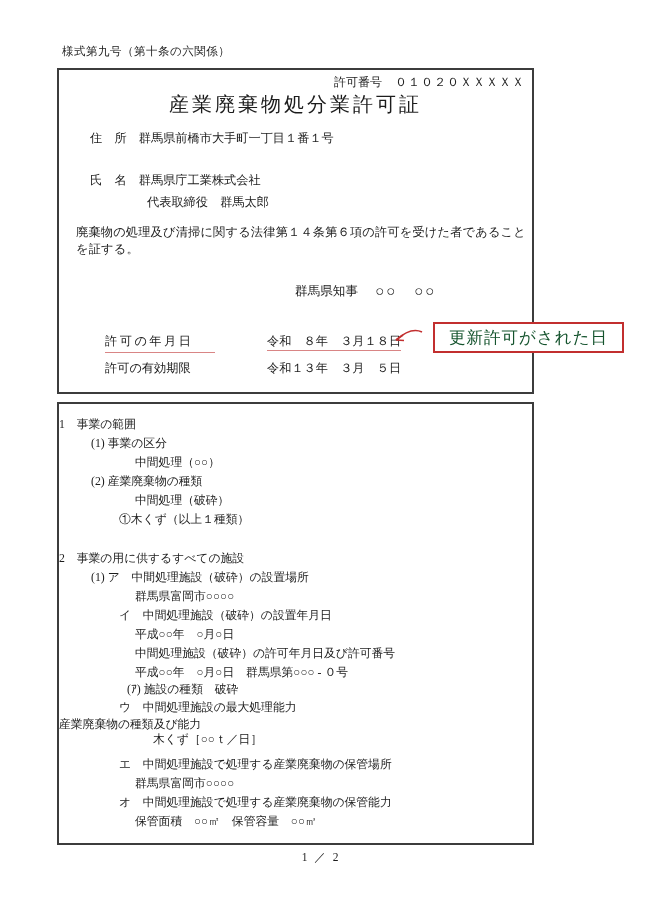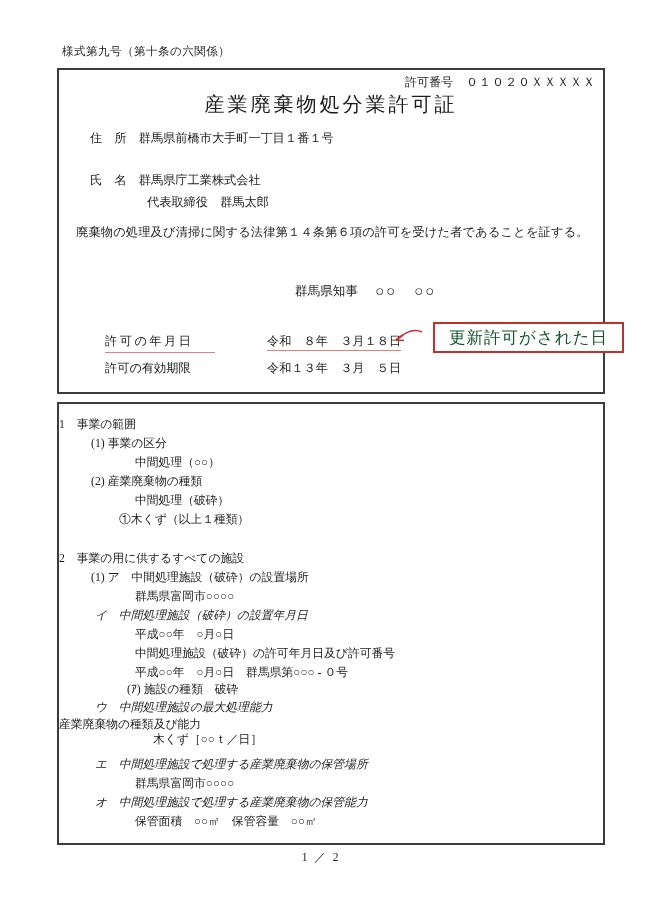--- a/index.html
+++ b/index.html
@@ -2,21 +2,21 @@
 <html><head>
 <meta charset="utf-8">
 <style>
   html,body{margin:0;padding:0;background:#ffffff;}
   .page{
     position:relative;width:650px;height:919px;background:#ffffff;
     font-family:"Liberation Serif","DejaVu Serif",serif;color:#1c1c1c;
     overflow:hidden;
   }
   .form-label{position:absolute;left:62px;top:44px;font-size:11.5px;letter-spacing:0.5px;}
-  .box{position:absolute;left:57px;width:548px;border:2px solid #3c3c3c;background:#fff;box-sizing:border-box;}
+  .box{position:absolute;left:57px;width:477px;border:2px solid #3c3c3c;background:#fff;box-sizing:border-box;}
   .box1{top:68px;height:326px;}
   .box2{top:402px;height:443px;}
   .permit-no-row{position:absolute;top:4px;right:7px;font-size:12px;}
   .permit-no-row .lbl{margin-right:10px;}
   .permit-no-row .val{letter-spacing:1px;}
   .doc-title{position:absolute;top:21px;left:0;width:100%;text-align:center;font-size:20px;letter-spacing:3px;}
   .addr{position:absolute;left:31px;top:60px;font-size:12.2px;}
   .name{position:absolute;left:31px;top:102px;font-size:12.2px;}
   .rep{position:absolute;left:88px;top:124px;font-size:12.2px;}
   .cert{position:absolute;left:17px;top:154px;font-size:12.2px;letter-spacing:0.2px;}
@@ -27,21 +27,21 @@
   .u-red{border-bottom:1.5px solid #d98585;padding-bottom:2px;}
   .dlabel{display:inline-block;width:110px;letter-spacing:2.5px;}
   .dlabel2{display:inline-block;width:110px;}
   .dval{margin-left:49px;}
   .bline{position:relative;font-size:11.8px;line-height:19px;white-space:pre;}
   .lv0{}
   .lv1{padding-left:32px;}
   .lv2{padding-left:76px;font-family:Liberation Serif, serif;}
   .lv3{padding-left:60px;}
   .lv4{padding-left:76px;}
-  .lv5{padding-left:36px;font-style:italic;}
+  .lv5{padding-left:60px;}
   .lv6{padding-left:68px;}
   .lv7{}
   .lv8{padding-left:94px;}
   .sp-first{margin-top:11px;}
   .sp-section{margin-top:20px;}
   .sp-tight{line-height:15.5px;}
   .sp-after-group{margin-top:7px;}
   .annot-box{
     position:absolute;left:421px;top:322px;width:191px;height:31px;
     border:2px solid #c22f2f;box-sizing:border-box;background:#fff;

